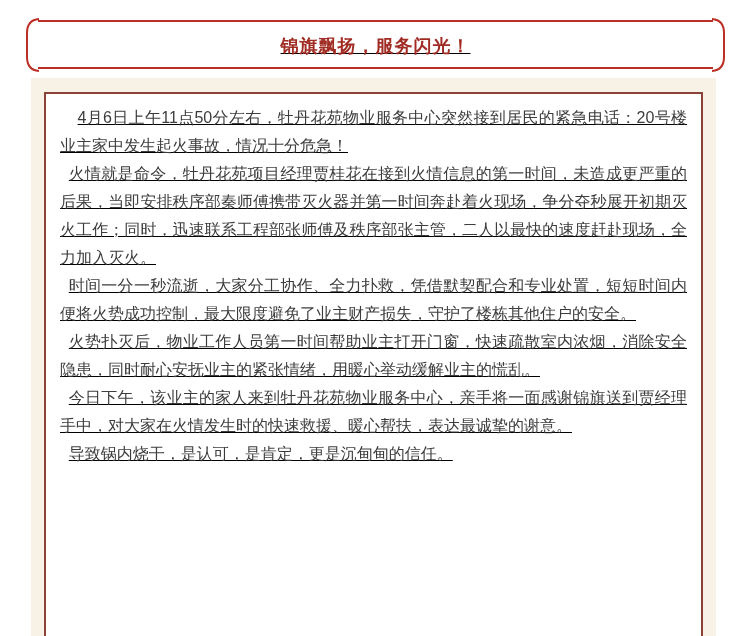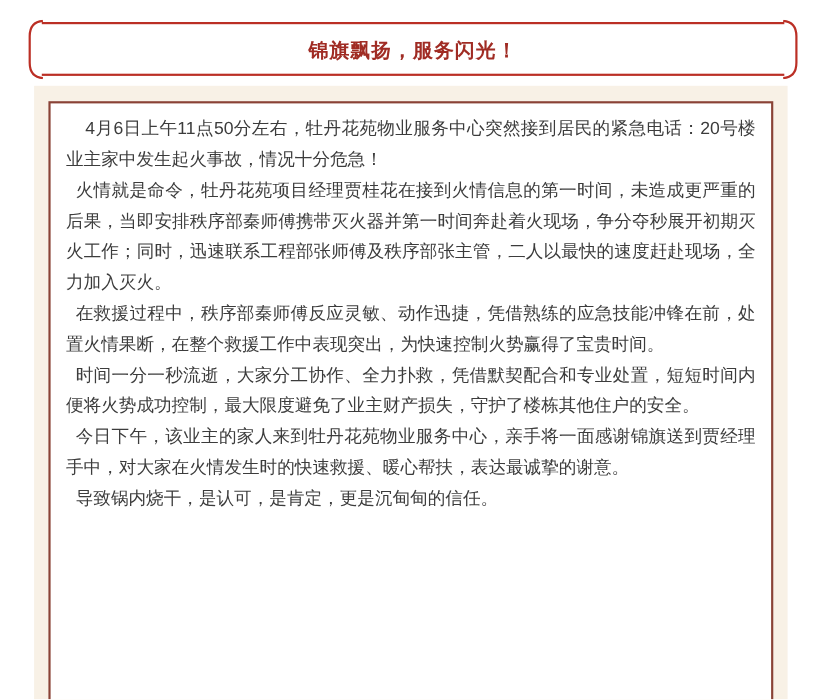--- a/index.html
+++ b/index.html
@@ -7,20 +7,21 @@
     padding: 0;
     background: #ffffff;
     font-family: "Liberation Sans", "DejaVu Sans", sans-serif;
   }
   .page {
     position: relative;
     width: 751px;
     height: 636px;
     overflow: hidden;
     background: #ffffff;
+    text-decoration: underline;
   }
   
   .title-frame {
     position: relative;
     margin: 18px 25px 0 25px;
     height: 54px;
     display: flex;
     align-items: center;
     justify-content: center;
   }
@@ -91,20 +92,20 @@
     <svg class="bracket right" viewBox="0 0 15 54" xmlns="http://www.w3.org/2000/svg">
       <path d="M1,1 Q13,2 13,15 L13,39 Q13,52 1,53" fill="none" stroke="#bb2f25" stroke-width="2"></path>
     </svg>
     <div class="page-title">锦旗飘扬，服务闪光！</div>
   </div>
 
   <div class="content-panel">
     <div class="article-box">
       <p class="first">4月6日上午11点50分左右，牡丹花苑物业服务中心突然接到居民的紧急电话：20号楼业主家中发生起火事故，情况十分危急！</p>
       <p>火情就是命令，牡丹花苑项目经理贾桂花在接到火情信息的第一时间，未造成更严重的后果，当即安排秩序部秦师傅携带灭火器并第一时间奔赴着火现场，争分夺秒展开初期灭火工作；同时，迅速联系工程部张师傅及秩序部张主管，二人以最快的速度赶赴现场，全力加入灭火。</p>
-      <p>在救援过程中，秩序部秦师傅反应灵敏、动作迅捷，凭借熟练的应急技能冲锋在前，处置火情果断，在整个救援工作中表现突出，为快速控制火势赢得了宝贵时间。</p>
       <p>时间一分一秒流逝，大家分工协作、全力扑救，凭借默契配合和专业处置，短短时间内便将火势成功控制，最大限度避免了业主财产损失，守护了楼栋其他住户的安全。</p>
+      <p>火势扑灭后，物业工作人员第一时间帮助业主打开门窗，快速疏散室内浓烟，消除安全隐患，同时耐心安抚业主的紧张情绪，用暖心举动缓解业主的慌乱。</p>
       <p>今日下午，该业主的家人来到牡丹花苑物业服务中心，亲手将一面感谢锦旗送到贾经理手中，对大家在火情发生时的快速救援、暖心帮扶，表达最诚挚的谢意。</p>
       <p>导致锅内烧干，是认可，是肯定，更是沉甸甸的信任。</p>
     </div>
   </div>
 
 </div>
 
 </body></html>

